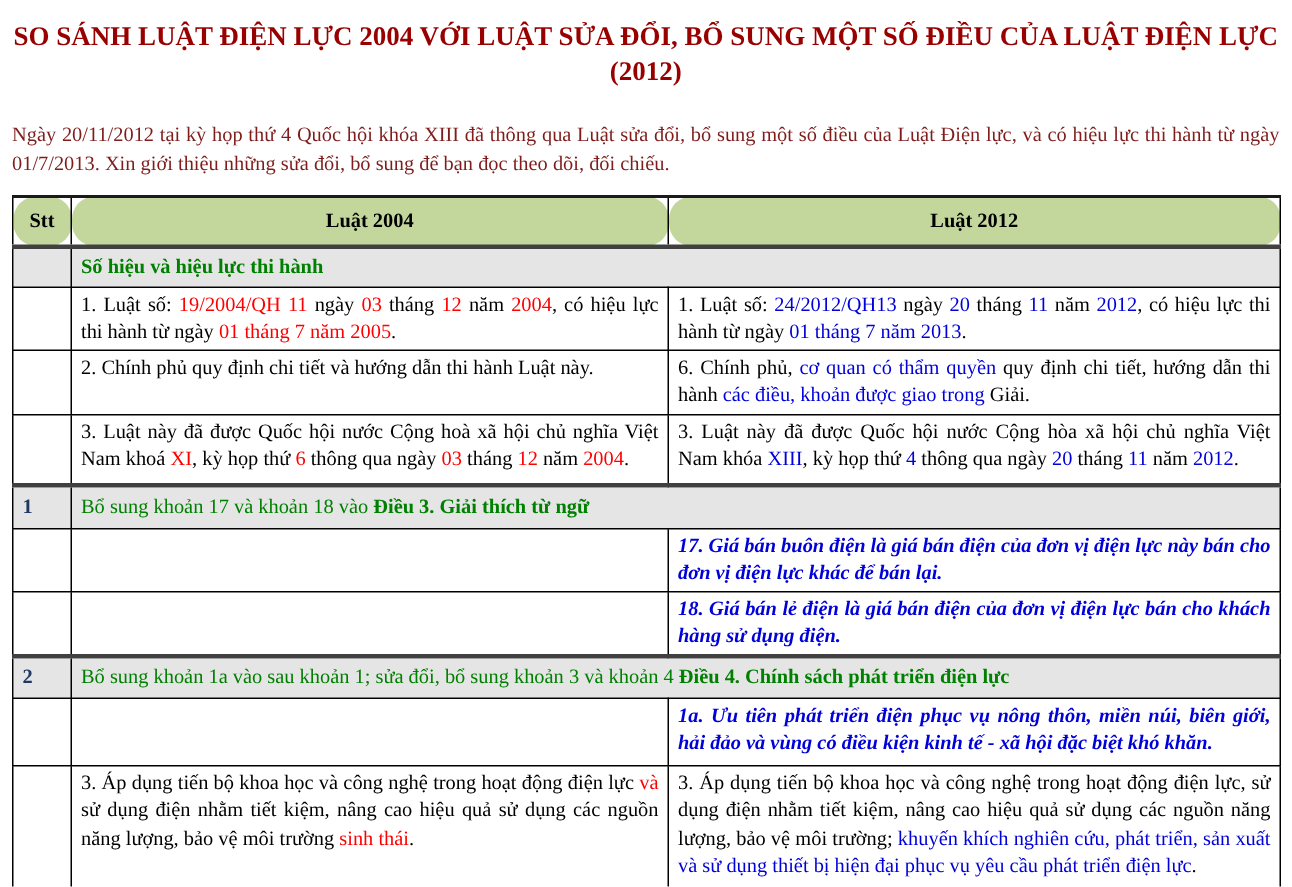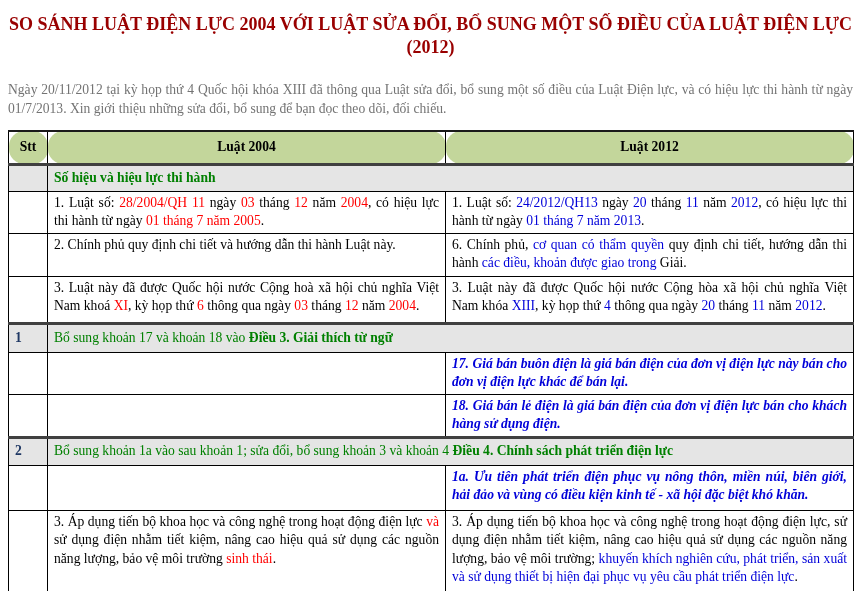--- a/index.html
+++ b/index.html
@@ -6,21 +6,21 @@
   body{
     width:861px;height:591px;overflow:hidden;background:#ffffff;
     font-family:"Liberation Serif","DejaVu Serif",serif;
   }
   .page{padding:13px 8px 0 8px;}
   .doc-title{
     margin:0 0 22px 0;text-align:center;
     font-size:18px;font-weight:bold;color:#990000;line-height:1.25;
   }
   .intro{
-    margin:0 0 11px 0;font-size:13.6px;color:#737373;
+    margin:0 0 11px 0;font-size:13.6px;color:#7f1d1d;
     text-align:justify;line-height:1.42;
   }
   table.cmp{
     border-collapse:collapse;table-layout:fixed;width:845px;
     border:1px solid #000;border-top:2px solid #1a1a1a;
   }
   col.c-stt{width:39px;}
   col.c-2004{width:398px;}
   col.c-2012{width:408px;}
   th,td{
@@ -84,21 +84,21 @@
           <th>Luật 2012</th>
         </tr>
     </thead>
     <tbody>
         <tr class="section">
           <td class="stt"></td>
           <td colspan="2"><span class="sg-greenbold">Số hiệu và hiệu lực thi hành</span></td>
         </tr>
         <tr class="data">
           <td class="stt"></td>
-          <td class="body-cell"><span>1. Luật số: </span><span class="sg-red">28/2004/QH 11</span><span> ngày </span><span class="sg-red">03</span><span> tháng </span><span class="sg-red">12</span><span> năm </span><span class="sg-red">2004</span><span>, có hiệu lực thi hành từ ngày </span><span class="sg-red">01 tháng 7 năm 2005</span><span>.</span></td>
+          <td class="body-cell"><span>1. Luật số: </span><span class="sg-red">19/2004/QH 11</span><span> ngày </span><span class="sg-red">03</span><span> tháng </span><span class="sg-red">12</span><span> năm </span><span class="sg-red">2004</span><span>, có hiệu lực thi hành từ ngày </span><span class="sg-red">01 tháng 7 năm 2005</span><span>.</span></td>
           <td class="body-cell"><span>1. Luật số: </span><span class="sg-blue">24/2012/QH13</span><span> ngày </span><span class="sg-blue">20</span><span> tháng </span><span class="sg-blue">11</span><span> năm </span><span class="sg-blue">2012</span><span>, có hiệu lực thi hành từ ngày </span><span class="sg-blue">01 tháng 7 năm 2013</span><span>.</span></td>
         </tr>
         <tr class="data">
           <td class="stt"></td>
           <td class="body-cell"><span>2. Chính phủ quy định chi tiết và hướng dẫn thi hành Luật này.</span></td>
           <td class="body-cell"><span>6. Chính phủ, </span><span class="sg-blue">cơ quan có thẩm quyền</span><span> quy định chi tiết, hướng dẫn thi hành </span><span class="sg-blue">các điều, khoản được giao trong</span><span> Giải.</span></td>
         </tr>
         <tr class="data">
           <td class="stt"></td>
           <td class="body-cell"><span>3. Luật này đã được Quốc hội nước Cộng hoà xã hội chủ nghĩa Việt Nam khoá </span><span class="sg-red">XI</span><span>, kỳ họp thứ </span><span class="sg-red">6</span><span> thông qua ngày </span><span class="sg-red">03</span><span> tháng </span><span class="sg-red">12</span><span> năm </span><span class="sg-red">2004</span><span>.</span></td>

